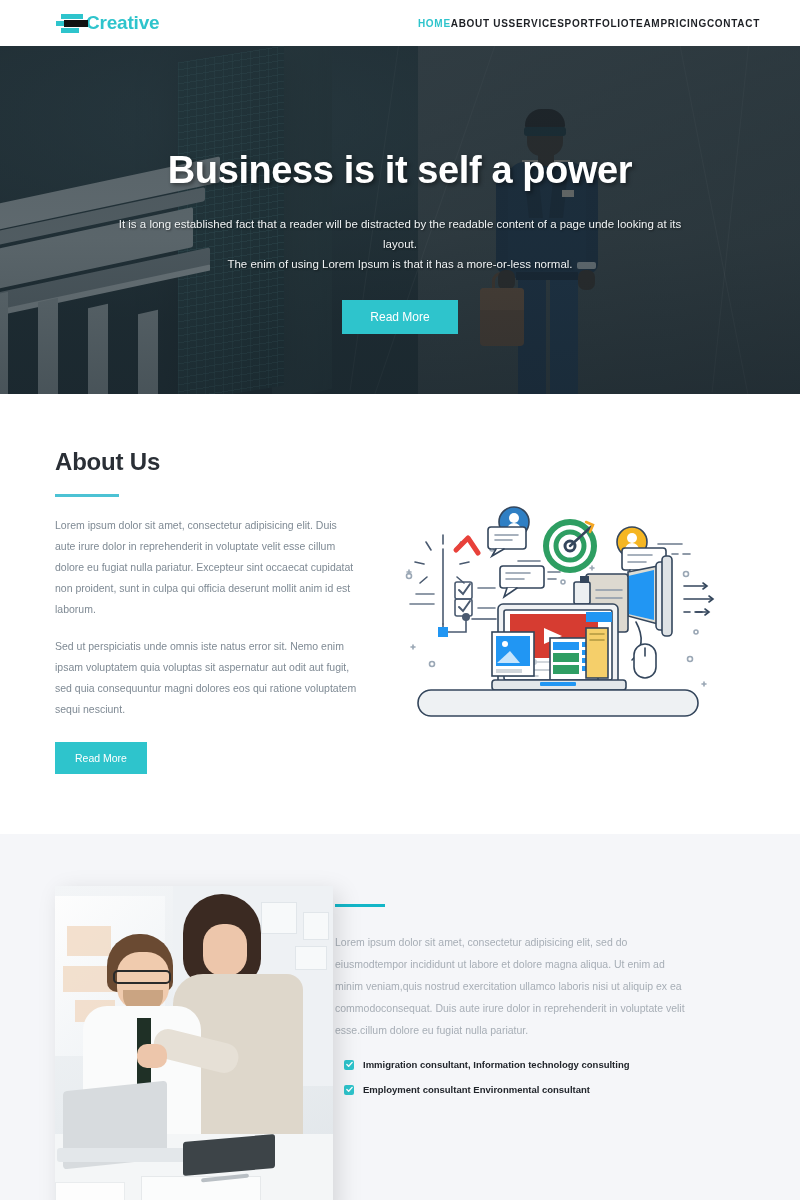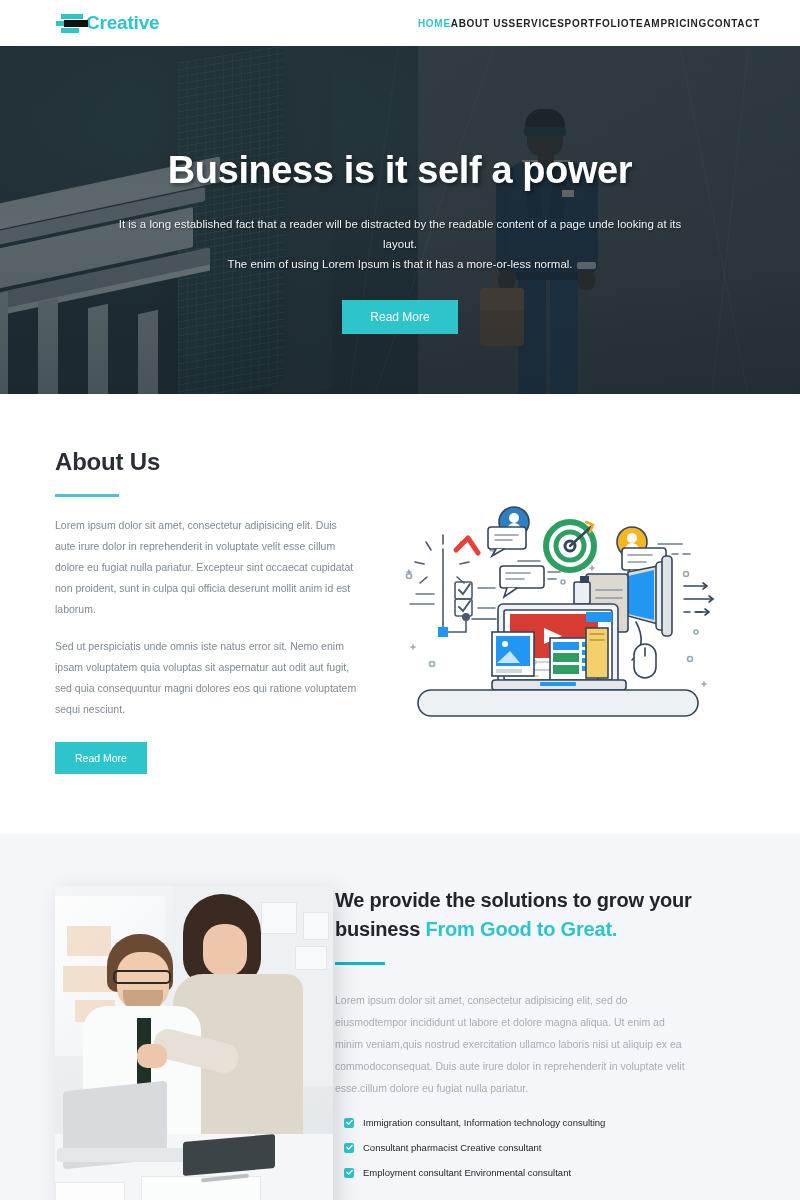--- a/index.html
+++ b/index.html
@@ -128,21 +128,21 @@
 
   .sol-right{flex:1;padding-right:40px;}
   .sol-title{font-size:20px;font-weight:700;color:#22262c;line-height:1.45;letter-spacing:-.2px;}
   .sol-title .hl{color:#2ec4cc;}
   .sol-divider{width:50px;height:3px;background:#13b6c8;margin-top:18px;}
   .sol-p{font-size:10.5px;line-height:2.1;color:#a7aeb6;margin-top:24px;max-width:352px;}
   .check-list{margin-top:18px;}
   .check-item{display:flex;align-items:center;margin-bottom:14px;}
   .cbox{width:10px;height:10px;background:#2ec4cc;border-radius:2px;flex:none;display:flex;align-items:center;justify-content:center;}
   .cbox svg{display:block;}
-  .check-item span{font-size:9.5px;font-weight:400;color:#22262c;margin-left:9px;}
+  .check-item span{font-size:9.5px;font-weight:700;color:#22262c;margin-left:9px;}
 </style>
 </head>
 <body>
 
 <div class="header">
   <div class="logo">
     <div class="logo-mark">
       <div class="bar b1"></div>
         <div class="bar b2"></div>
         <div class="bar b3"></div>
@@ -388,45 +388,36 @@
       <div class="ph ph-desk"></div>
       <div class="ph ph-laptop"></div>
       <div class="ph ph-laptop2"></div>
       <div class="ph ph-tab"></div>
       <div class="ph ph-paper"></div>
       <div class="ph ph-book"></div>
       <div class="ph ph-pen"></div>
     </div>
   </div>
   <div class="sol-right">
-    <h2 class="sol-title"><span>We provide the solutions to grow your business </span><span class="hl">From Good to Great.</span></h2>
     <div class="sol-divider"></div>
     <p class="sol-p">Lorem ipsum dolor sit amet, consectetur adipisicing elit, sed do eiusmodtempor incididunt ut labore et dolore magna aliqua. Ut enim ad minim veniam,quis nostrud exercitation ullamco laboris nisi ut aliquip ex ea commodoconsequat. Duis aute irure dolor in reprehenderit in voluptate velit esse.cillum dolore eu fugiat nulla pariatur.</p>
 
     <div class="check-list">
       <div class="check-item">
         <span class="cbox">
             <svg width="7" height="7" viewBox="0 0 8 8">
               <path d="M1 4 L3 6 L7 1.6" stroke="#fff" stroke-width="1.6" fill="none" stroke-linecap="round" stroke-linejoin="round"></path>
             </svg>
           </span>
         <span>Immigration consultant, Information technology consulting</span>
       </div>
       <div class="check-item">
         <span class="cbox">
             <svg width="7" height="7" viewBox="0 0 8 8">
               <path d="M1 4 L3 6 L7 1.6" stroke="#fff" stroke-width="1.6" fill="none" stroke-linecap="round" stroke-linejoin="round"></path>
             </svg>
           </span>
-        <span>Consultant pharmacist Creative consultant</span>
-      </div>
-      <div class="check-item">
-        <span class="cbox">
-            <svg width="7" height="7" viewBox="0 0 8 8">
-              <path d="M1 4 L3 6 L7 1.6" stroke="#fff" stroke-width="1.6" fill="none" stroke-linecap="round" stroke-linejoin="round"></path>
-            </svg>
-          </span>
         <span>Employment consultant Environmental consultant</span>
       </div>
     </div>
 
   </div>
 </section>
 
 </body></html>

